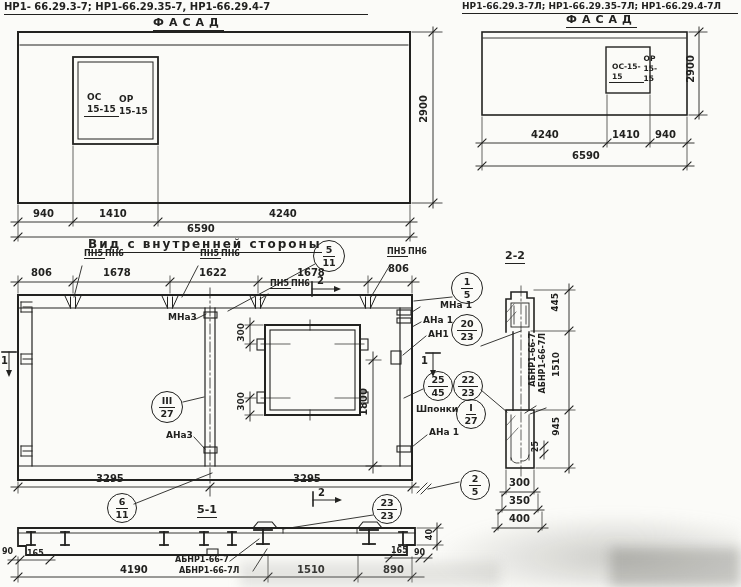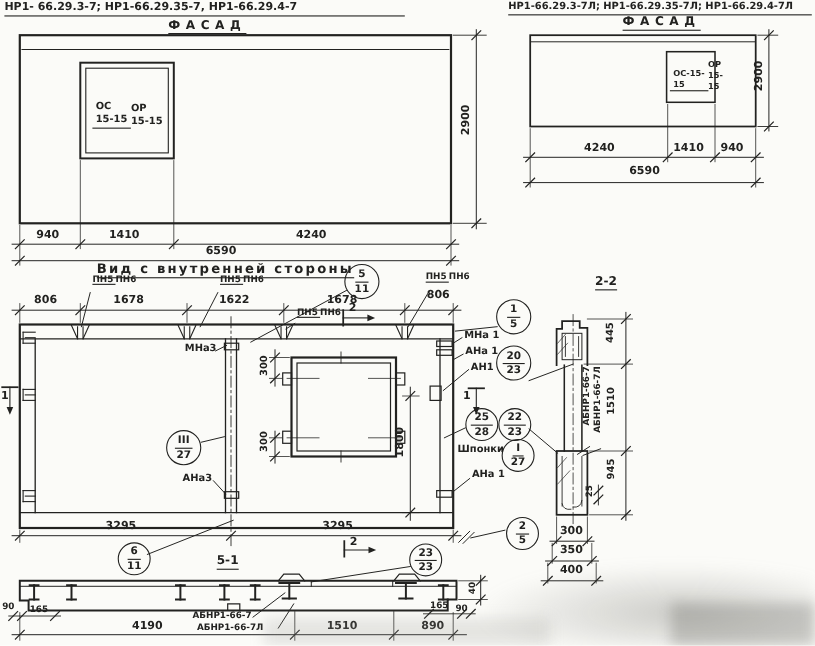--- a/index.html
+++ b/index.html
@@ -363,21 +363,21 @@
   <div class="t s10" style="left:297px;top:268px;">1678</div>
   <div class="t s10" style="left:388px;top:264px;">806</div>
 
   <div class="t s10" style="left:317px;top:276px;">2</div>
   <div class="t s10" style="left:318px;top:488px;">2</div>
   <div class="t s10" style="left:421px;top:356px;">1</div>
   <div class="t s10" style="left:1px;top:356px;">1</div>
 
   <div class="t s9" style="left:168px;top:313px;">МНа3</div>
   <div class="t s9" style="left:166px;top:431px;">АНа3</div>
-  <div class="t s9" style="left:422px;top:301px;">МНа 1</div>
+  <div class="t s9" style="left:440px;top:301px;">МНа 1</div>
   <div class="t s9" style="left:423px;top:316px;">АНа 1</div>
   <div class="t s9" style="left:428px;top:330px;">АН1</div>
   <div class="t s9" style="left:416px;top:405px;">Шпонки</div>
   <div class="t s9" style="left:429px;top:428px;">АНа 1</div>
 
   <div class="t s9 vdim" style="left:237px;top:323px;">300</div>
   <div class="t s9 vdim" style="left:237px;top:392px;">300</div>
   <div class="t s10 vdim" style="left:359px;top:388px;">1800</div>
 
   <div class="t s10" style="left:96px;top:474px;">3295</div>
@@ -391,21 +391,21 @@
   <div class="callout c30" style="left:451px;top:272px;">
     <span class="ct">1</span>
     <span class="cb">5</span>
   </div>
   <div class="callout c30" style="left:451px;top:314px;">
     <span class="ct">20</span>
     <span class="cb">23</span>
   </div>
   <div class="callout c28" style="left:423px;top:371px;">
     <span class="ct">25</span>
-    <span class="cb">28</span>
+    <span class="cb">45</span>
   </div>
   <div class="callout c28" style="left:453px;top:371px;">
     <span class="ct">22</span>
     <span class="cb">23</span>
   </div>
   <div class="callout c28" style="left:456px;top:399px;">
     <span class="ct">I</span>
     <span class="cb">27</span>
   </div>
   <div class="callout c30" style="left:151px;top:391px;">
@@ -429,21 +429,21 @@
   <div class="t s8" style="left:27px;top:550px;">165</div>
   <div class="t s10" style="left:120px;top:565px;">4190</div>
   <div class="t s8" style="left:175px;top:556px;">АБНР1-66-7</div>
   <div class="t s8" style="left:179px;top:567px;">АБНР1-66-7Л</div>
   <div class="t s10" style="left:297px;top:565px;">1510</div>
   <div class="t s10" style="left:383px;top:565px;">890</div>
   <div class="t s8" style="left:391px;top:547px;">165</div>
   <div class="t s8" style="left:414px;top:549px;">90</div>
   <div class="t s8 vdim" style="left:426px;top:529px;">40</div>
 
-  <div class="t s11 u" style="left:505px;top:250px;margin-left:36px;">2-2</div>
+  <div class="t s11 u" style="left:505px;top:250px;">2-2</div>
   <div class="t s9 vdim" style="left:551px;top:293px;">445</div>
   <div class="t s8 vdim" style="left:529px;top:333px;">АБНР1-66-7</div>
   <div class="t s8 vdim" style="left:539px;top:333px;">АБНР1-66-7Л</div>
   <div class="t s9 vdim" style="left:552px;top:352px;">1510</div>
   <div class="t s9 vdim" style="left:552px;top:417px;">945</div>
   <div class="t s8 vdim" style="left:532px;top:441px;">25</div>
   <div class="t s10" style="left:509px;top:478px;">300</div>
   <div class="t s10" style="left:509px;top:496px;">350</div>
   <div class="t s10" style="left:509px;top:514px;">400</div>
 

